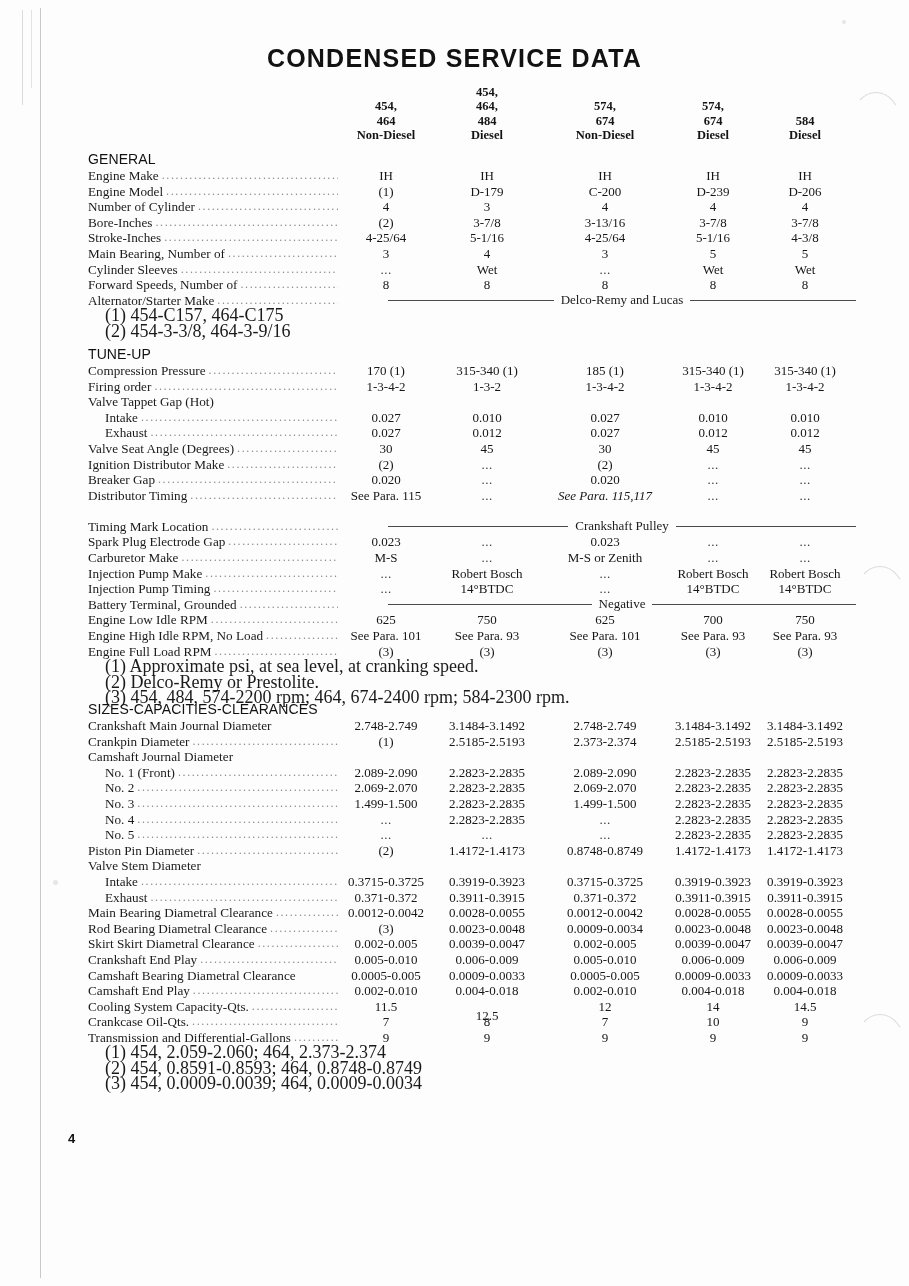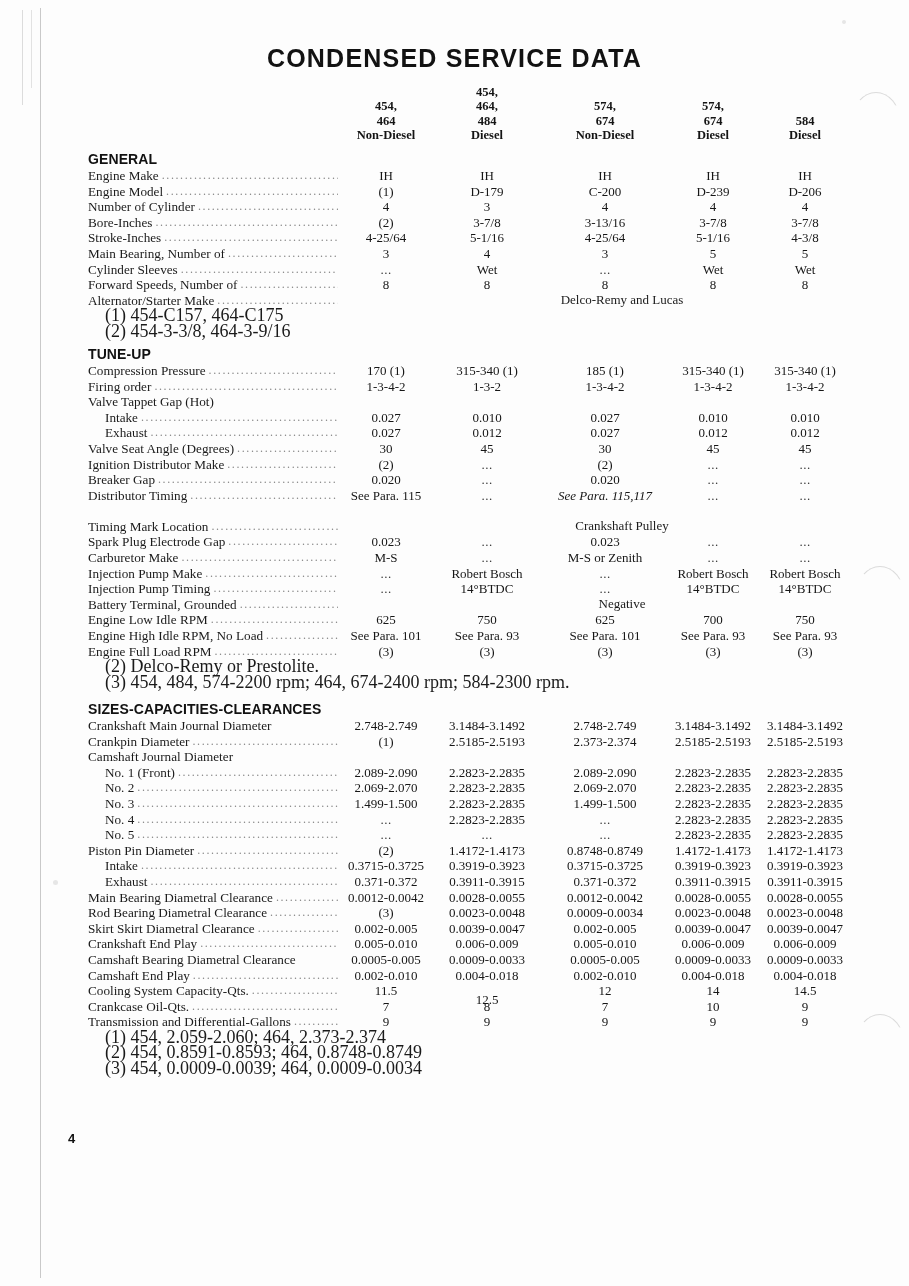--- a/index.html
+++ b/index.html
@@ -87,21 +87,21 @@
   }
 
   
   .section {
     position: absolute;
     left: 88px;
     width: 790px;
   }
   .sec-title {
     font-family: "Liberation Sans", "DejaVu Sans", sans-serif;
-    font-weight: bold;
+    font-weight: normal;
     font-size: 14px;
     letter-spacing: .1px;
     color: #111;
     height: 18px;
     line-height: 18px;
   }
   .row {
     position: relative;
     height: 15.6px;
     line-height: 15.6px;
@@ -142,21 +142,20 @@
 
   
   .span-row {
     position: absolute;
     left: 300px;
     right: 22px;
     top: 0;
     height: 15.6px;
     display: flex;
     align-items: center;
-    flex-direction: column;
   }
   .span-row .rule {
     flex: 1 1 auto;
     height: 1px;
     background: #4a4a4a;
   }
   .span-row .span-txt {
     flex: 0 0 auto;
     padding: 0 7px;
     font-size: 13px;
@@ -516,20 +515,21 @@
           <div class="label">
             <span class="txt">Engine Full Load RPM</span>
             <span class="leader">............................................................</span>
           </div>
           <div class="cell" style="width: 120px; left: 238px;">(3)</div>
           <div class="cell" style="width: 120px; left: 339px;">(3)</div>
           <div class="cell" style="width: 120px; left: 457px;">(3)</div>
           <div class="cell" style="width: 120px; left: 565px;">(3)</div>
           <div class="cell" style="width: 120px; left: 657px;">(3)</div>
         </div>
+        <div class="note">(1) Approximate psi, at sea level, at cranking speed.</div>
         <div class="note">(2) Delco-Remy or Prestolite.</div>
         <div class="note">(3) 454, 484, 574-2200 rpm; 464, 674-2400 rpm; 584-2300 rpm.</div>
       </div>
       <div class="section" style="top: 700px;">
         <div class="sec-title">SIZES-CAPACITIES-CLEARANCES</div>
         <div class="row">
           <div class="label noleader">
             <span class="txt">Crankshaft Main Journal Diameter</span>
           </div>
           <div class="cell" style="width: 120px; left: 238px;">2.748-2.749</div>
@@ -614,20 +614,25 @@
             <span class="txt">Piston Pin Diameter</span>
             <span class="leader">............................................................</span>
           </div>
           <div class="cell" style="width: 120px; left: 238px;">(2)</div>
           <div class="cell" style="width: 120px; left: 339px;">1.4172-1.4173</div>
           <div class="cell" style="width: 120px; left: 457px;">0.8748-0.8749</div>
           <div class="cell" style="width: 120px; left: 565px;">1.4172-1.4173</div>
           <div class="cell" style="width: 120px; left: 657px;">1.4172-1.4173</div>
         </div>
         <div class="row">
+          <div class="label noleader">
+            <span class="txt">Valve Stem Diameter</span>
+          </div>
+        </div>
+        <div class="row">
           <div class="label indent">
             <span class="txt">Intake</span>
             <span class="leader">............................................................</span>
           </div>
           <div class="cell" style="width: 120px; left: 238px;">0.3715-0.3725</div>
           <div class="cell" style="width: 120px; left: 339px;">0.3919-0.3923</div>
           <div class="cell" style="width: 120px; left: 457px;">0.3715-0.3725</div>
           <div class="cell" style="width: 120px; left: 565px;">0.3919-0.3923</div>
           <div class="cell" style="width: 120px; left: 657px;">0.3919-0.3923</div>
         </div>

